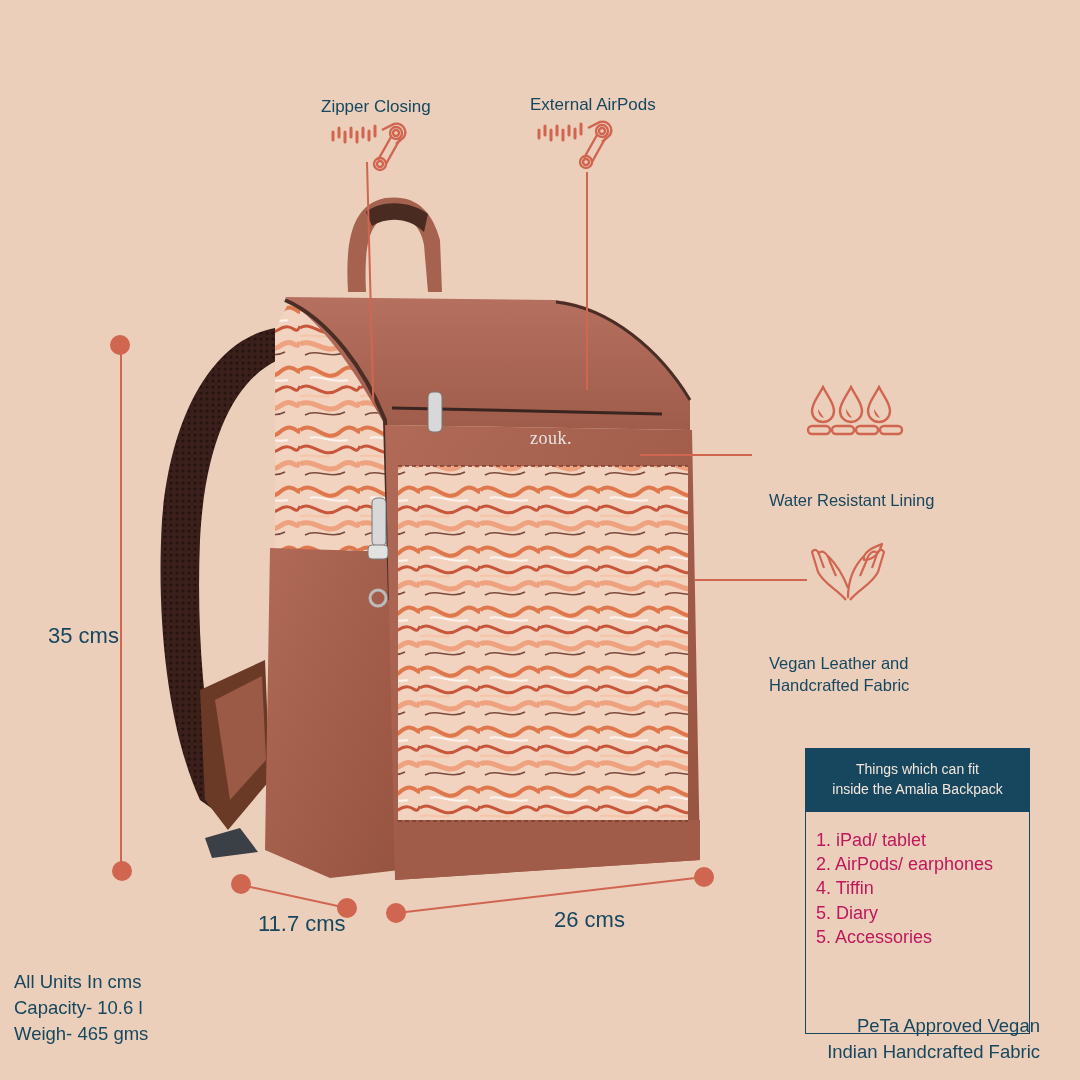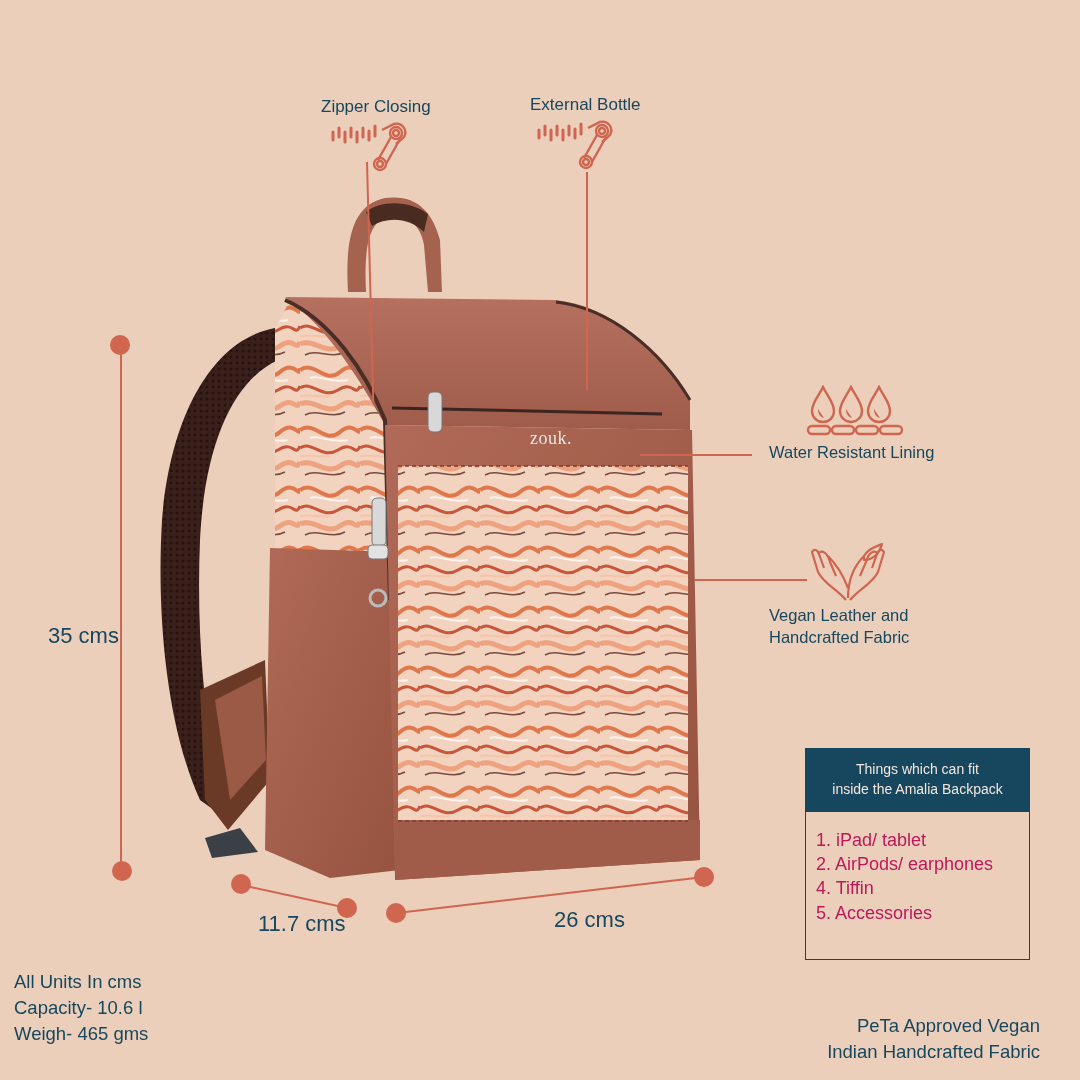--- a/index.html
+++ b/index.html
@@ -1,27 +1,27 @@
 <!DOCTYPE html>
 <html><head>
 <meta charset="utf-8">
 <style>
   html,body{margin:0;padding:0;}
   body{width:1080px;height:1080px;background:#ebcfbb;position:relative;overflow:hidden;font-family:"Liberation Sans","DejaVu Sans",sans-serif;color:#17475e;}
   .abs{position:absolute;}
   .label{font-weight:400;color:#17475e;white-space:nowrap;}
   .callout-title{font-size:17px;}
-  .feature-label{font-size:16.5px;line-height:22px;}
+  .feature-label{font-size:16.5px;line-height:22px;margin-top:48px;}
   .dim{font-size:22px;}
   .dot{position:absolute;width:20px;height:20px;border-radius:50%;background:#d06550;}
   .vline{position:absolute;width:2px;background:#d06550;}
   .hline{position:absolute;height:2px;background:#d06550;}
   svg{display:block;}
   
-  .fit-box{position:absolute;left:805px;top:748px;width:225px;height:212px;border:1.5px solid #17475e;box-sizing:border-box;background:#ebcfbb;}
+  .fit-box{position:absolute;left:805px;top:748px;width:225px;height:286px;border:1.5px solid #17475e;box-sizing:border-box;background:#ebcfbb;}
   .fit-header{background:#17475e;color:#f3e6dc;text-align:center;font-size:14px;line-height:20px;padding:10px 4px 12px;height:63px;box-sizing:border-box;}
   .fit-list{list-style:none;margin:0;padding:16px 0 0 10px;}
   .fit-list li{font-size:18px;line-height:24.2px;color:#be185d;font-weight:500;}
   .bottom-left{left:14px;top:969px;font-size:18.5px;line-height:26px;}
   .bottom-right{right:40px;top:1013px;font-size:18.5px;line-height:26px;text-align:right;}
 </style>
 </head>
 <body>
 
 <div class="abs" style="left:150px;top:190px;width:560px;height:700px;">
@@ -106,21 +106,21 @@
       <circle cx="66" cy="11" r="6"></circle>
       <circle cx="66" cy="11" r="3"></circle>
       <path d="M61 15 L48 38 M70 17 L56 42"></path>
       <circle cx="50" cy="42" r="6"></circle>
       <circle cx="50" cy="42" r="3"></circle>
     </g>
   </svg>
 </div>
 <div class="vline" style="left:366px;top:162px;height:240px;transform:rotate(-1.5deg);transform-origin:top;"></div>
 
-<div class="abs label callout-title" style="left:530px;top:95px;">External Bottle</div>
+<div class="abs label callout-title" style="left:530px;top:95px;">External AirPods</div>
 <div class="abs" style="left:536px;top:120px;">
   <svg width="80" height="56" viewBox="0 0 80 56">
     <g stroke="#d06550" stroke-width="3" stroke-linecap="round" fill="none">
       <line x1="3" y1="10" x2="3" y2="18"></line>
         <line x1="9" y1="6" x2="9" y2="15"></line>
       <line x1="15" y1="10" x2="15" y2="20"></line>
         <line x1="21" y1="6" x2="21" y2="15"></line>
       <line x1="27" y1="10" x2="27" y2="20"></line>
         <line x1="33" y1="6" x2="33" y2="15"></line>
       <line x1="39" y1="9" x2="39" y2="18"></line>
@@ -203,20 +203,21 @@
 
 <div class="fit-box">
   <div class="fit-header">
     <div>Things which can fit</div>
     <div>inside the Amalia Backpack</div>
   </div>
   <ul class="fit-list">
     <li>1. iPad/ tablet</li>
     <li>2. AirPods/ earphones</li>
     <li>4. Tiffin</li>
+    <li>5. Diary</li>
     <li>5. Accessories</li>
   </ul>
 </div>
 
 <div class="abs label bottom-left">
   <div>All Units In cms</div>
   <div>Capacity- 10.6 l</div>
   <div>Weigh- 465 gms</div>
 </div>
 

